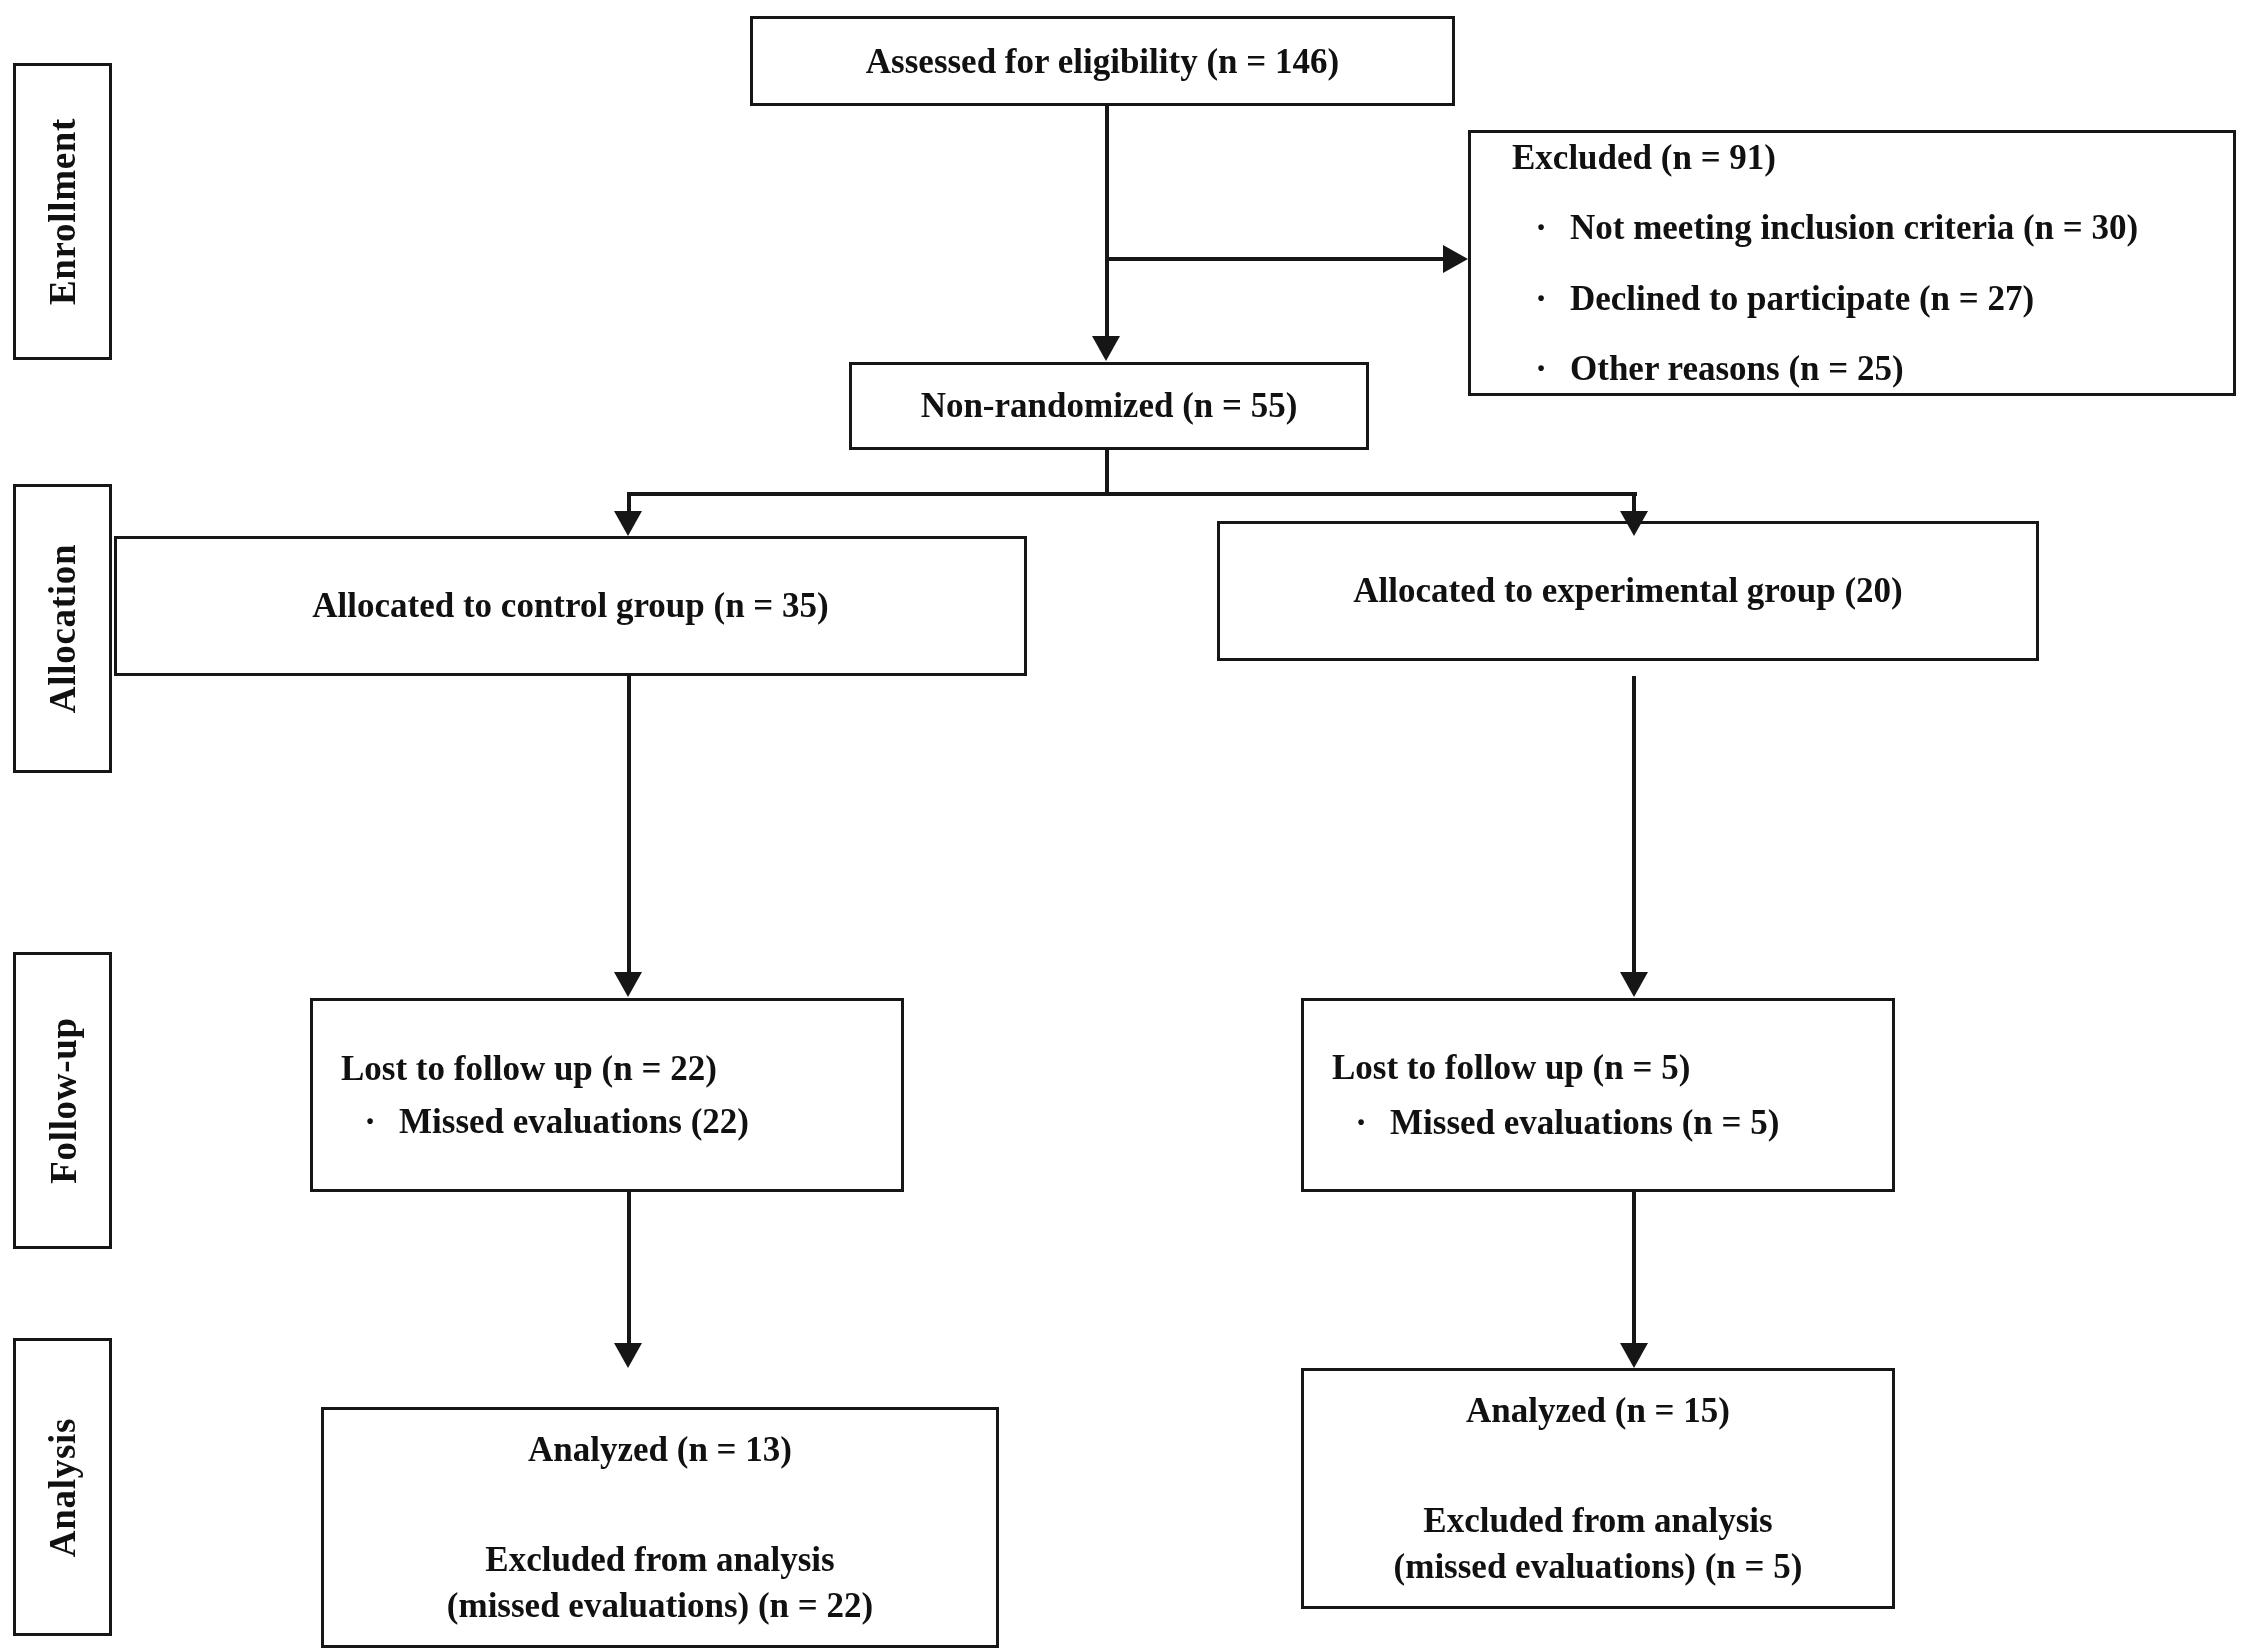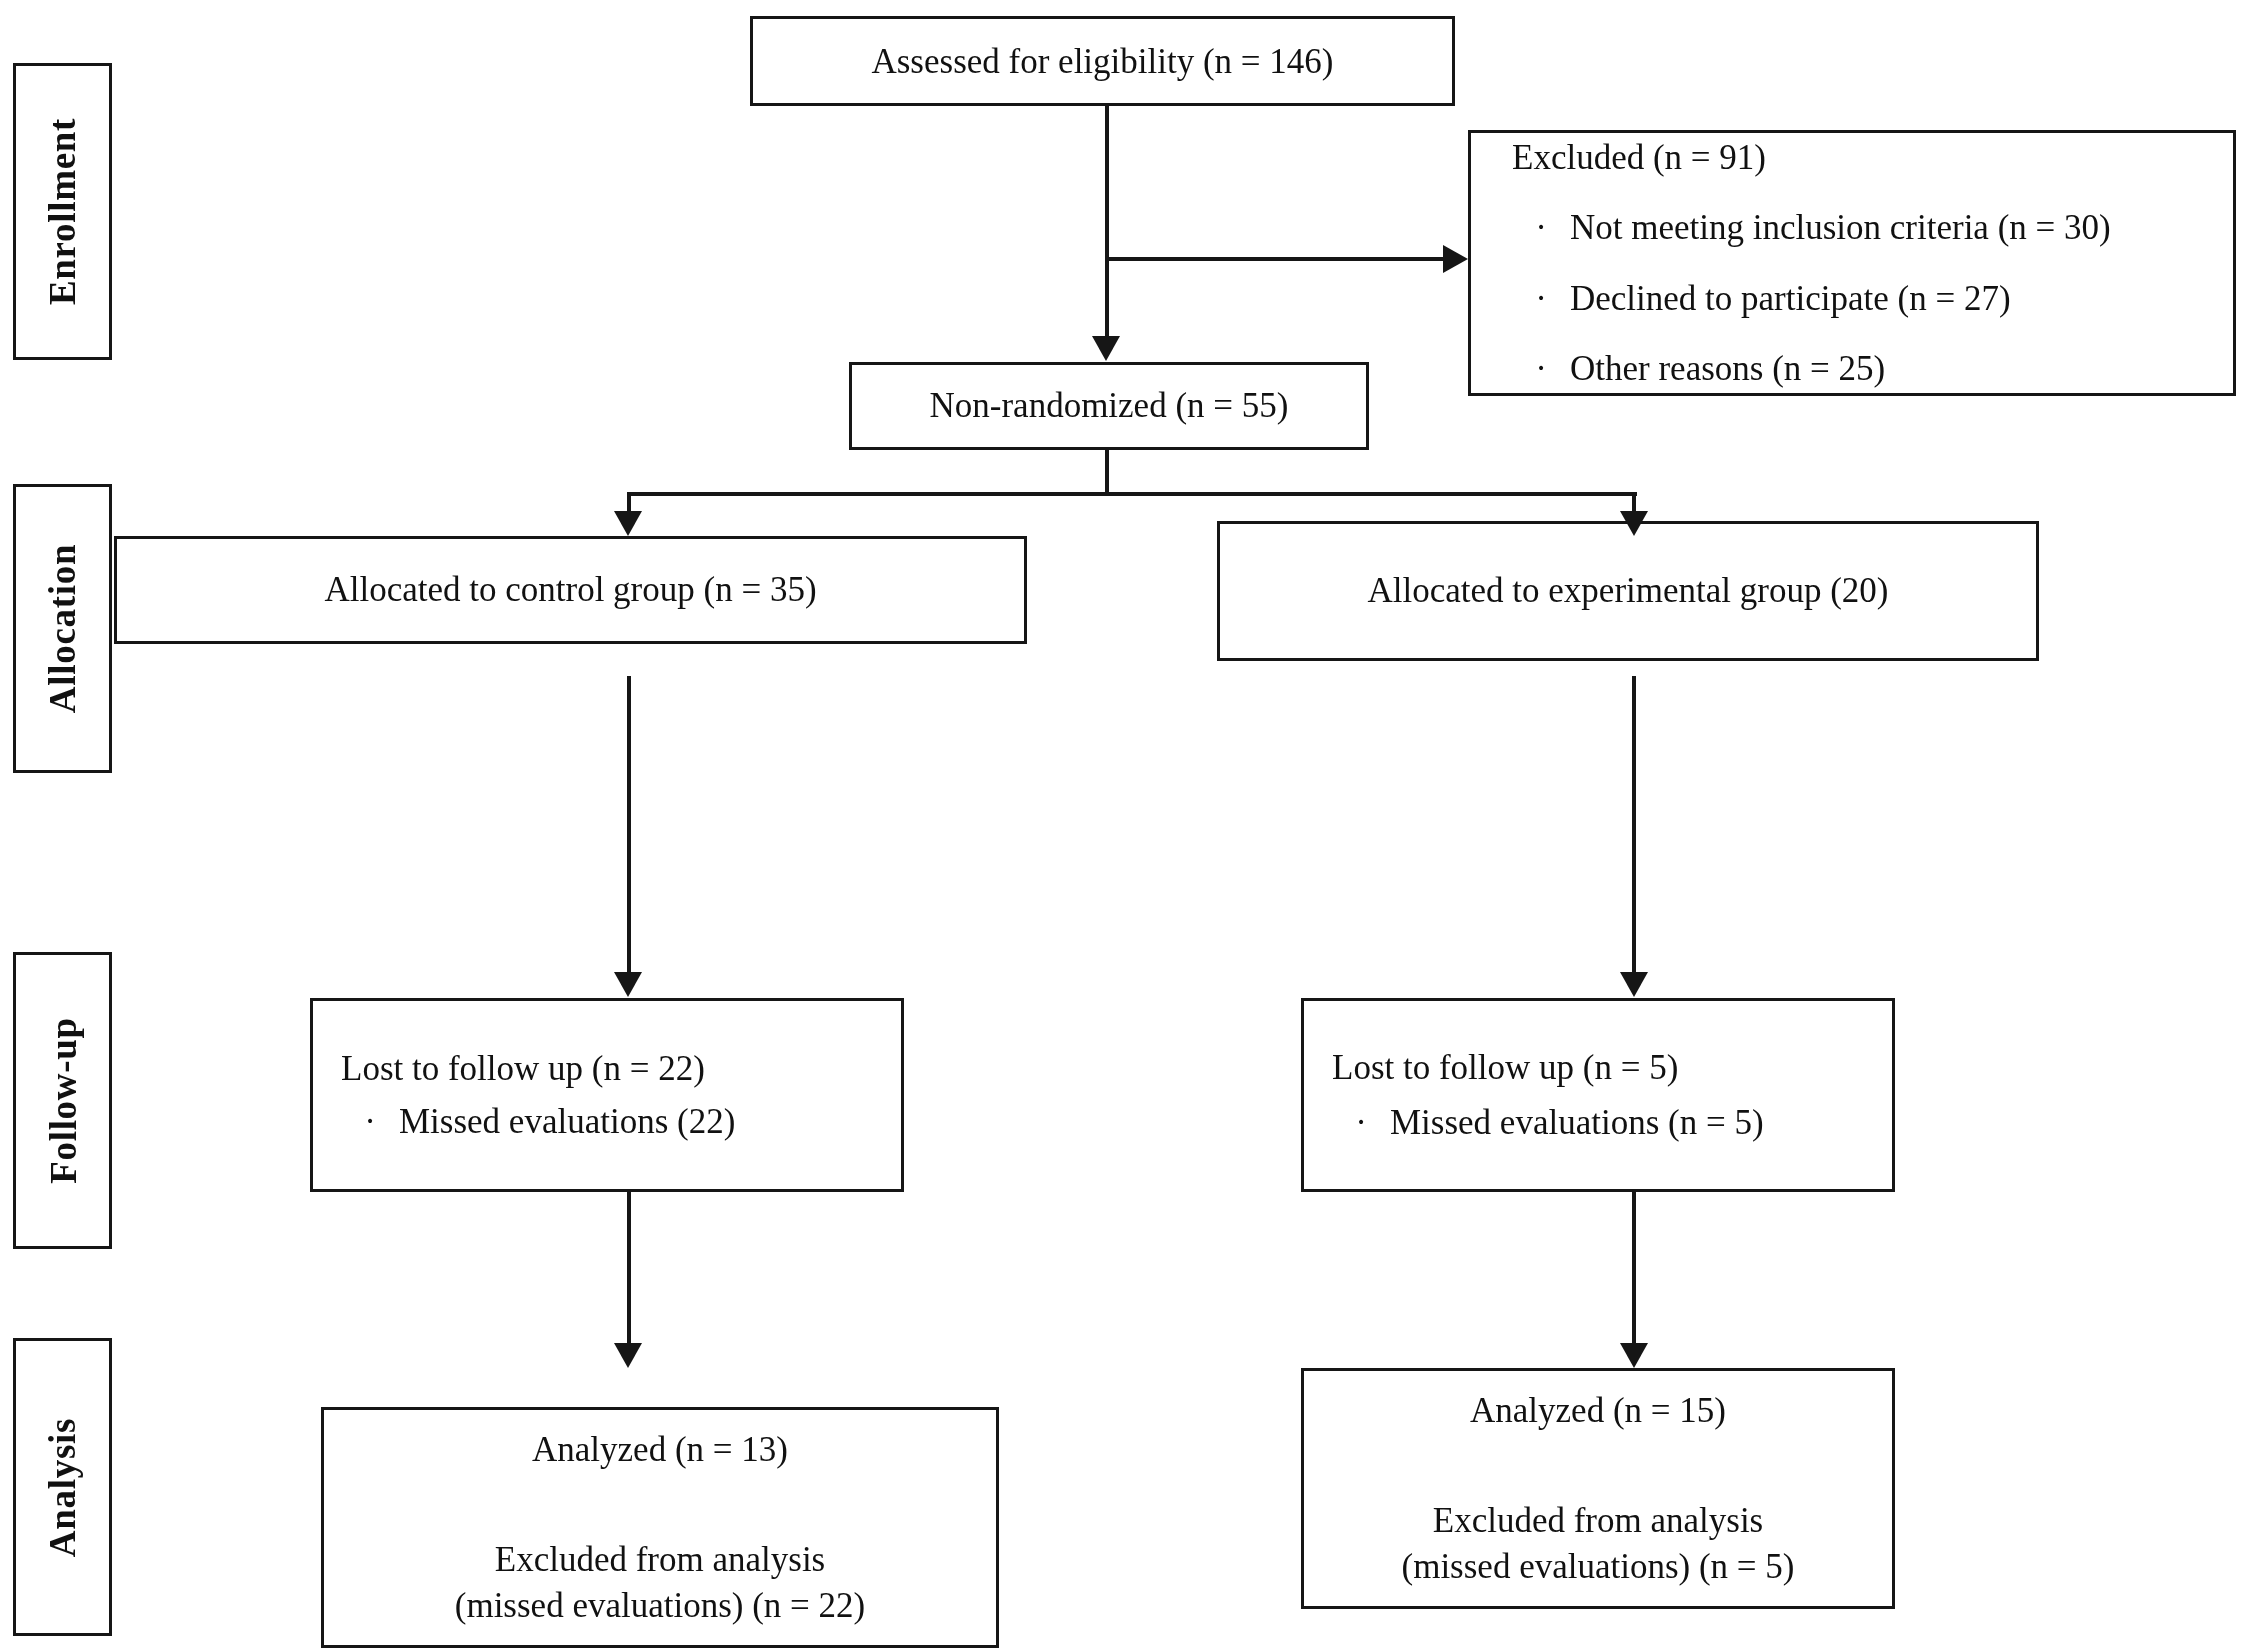--- a/index.html
+++ b/index.html
@@ -3,33 +3,33 @@
 <meta charset="utf-8">
 <style>
   html,body{margin:0;padding:0;background:#ffffff;}
   .canvas{
     position:relative;width:2250px;height:1649px;background:#ffffff;
     font-family:"Liberation Serif","DejaVu Serif",serif;color:#111;
   }
   
   .box{
     position:absolute;background:#fff;border:3.7px solid #161616;
-    box-sizing:border-box;font-size:35px;line-height:1.3;
+    box-sizing:border-box;font-size:35px;line-height:1.3;font-weight:bold;
   }
   .center{display:flex;align-items:center;justify-content:center;text-align:center;}
   .col{flex-direction:column;}
   .listbox{display:flex;flex-direction:column;justify-content:center;align-items:flex-start;}
   .brow{display:flex;align-items:baseline;}
   .bdot{display:inline-block;width:58px;text-align:center;flex:0 0 58px;}
   .gap{height:65px;}
 
   #bx-assessed{left:750px;top:16.3px;width:705px;height:90px;}
   #bx-excluded{left:1468px;top:130px;width:768px;height:266px;padding-left:41px;gap:25px;}
   #bx-nonrand{left:849px;top:362px;width:520px;height:88px;}
-  #bx-alloc-l{left:114px;top:536px;width:913px;height:108px;}
+  #bx-alloc-l{left:114px;top:536px;width:913px;height:140px;}
   #bx-alloc-r{left:1217px;top:521px;width:822px;height:140px;}
   #bx-fu-l{left:310px;top:998px;width:594px;height:194px;padding-left:28px;gap:7px;}
   #bx-fu-r{left:1301px;top:998px;width:594px;height:194px;padding-left:28px;gap:9px;}
   #bx-an-l{left:321px;top:1368px;width:678px;height:241px;margin-top:39px;}
   #bx-an-r{left:1301px;top:1368px;width:594px;height:241px;}
 
   
   .stage{
     position:absolute;left:13.4px;width:99px;background:#fff;
     border:3.7px solid #161616;box-sizing:border-box;

